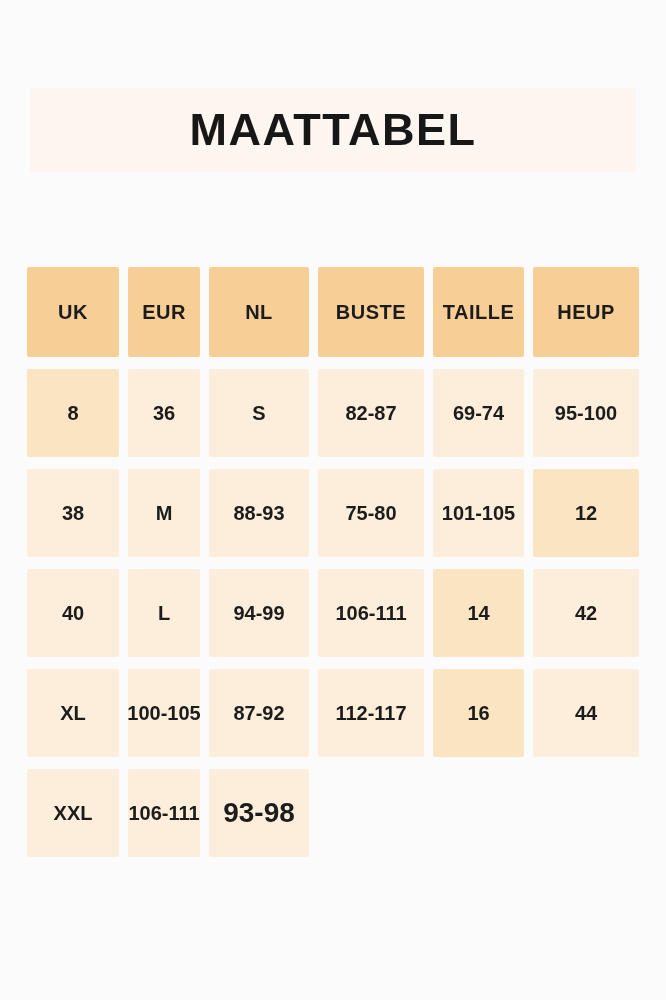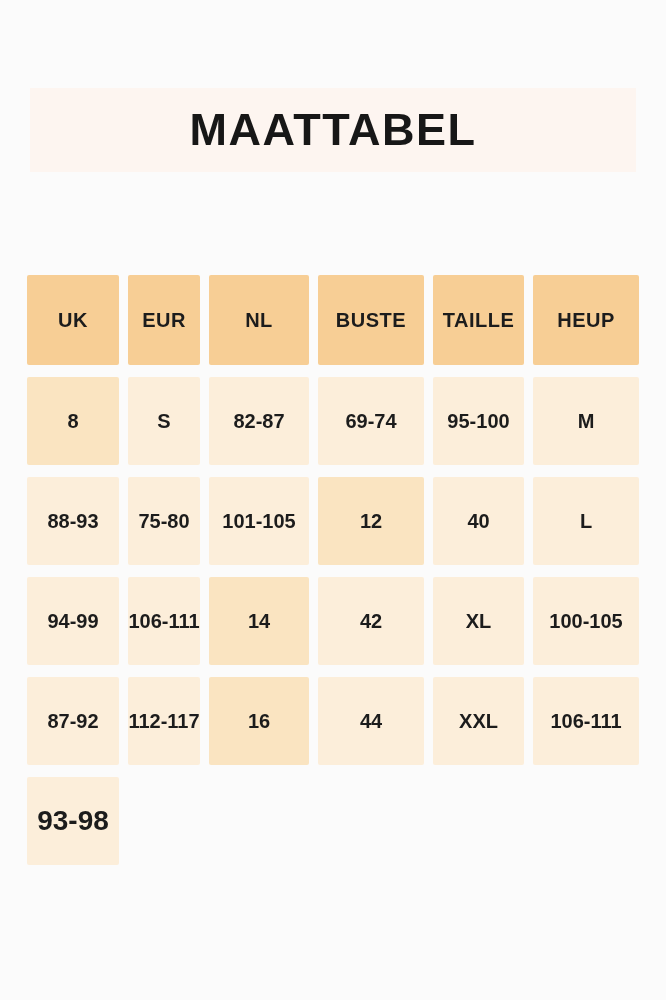--- a/index.html
+++ b/index.html
@@ -32,21 +32,21 @@
   .page-title {
     margin: 0;
     font-size: 45px;
     font-weight: bold;
     letter-spacing: 1.5px;
     color: var(--title-color, #171717);
   }
   .size-table {
     position: absolute;
     left: 27px;
-    top: 275px;
+    top: 267px;
     width: 500px;
     display: grid;
     grid-template-columns: 92px 72px 100px 106px 91px 106px;
     grid-template-rows: 90px repeat(5, 88px);
     column-gap: 9px;
     row-gap: 12px;
   }
   .cell {
     display: flex;
     align-items: center;
@@ -79,24 +79,26 @@
     <h1 class="page-title">MAATTABEL</h1>
   </div>
   <div class="size-table" id="size-table">
       <div class="cell header">UK</div>
       <div class="cell header">EUR</div>
       <div class="cell header">NL</div>
       <div class="cell header">BUSTE</div>
       <div class="cell header">TAILLE</div>
       <div class="cell header">HEUP</div>
       <div class="cell data first">8</div>
+      <div class="cell data">36</div>
       <div class="cell data">S</div>
       <div class="cell data">82-87</div>
       <div class="cell data">69-74</div>
       <div class="cell data">95-100</div>
+      <div class="cell data">38</div>
       <div class="cell data">M</div>
       <div class="cell data">88-93</div>
       <div class="cell data">75-80</div>
       <div class="cell data">101-105</div>
       <div class="cell data first">12</div>
       <div class="cell data">40</div>
       <div class="cell data">L</div>
       <div class="cell data">94-99</div>
       <div class="cell data">106-111</div>
       <div class="cell data first">14</div>

